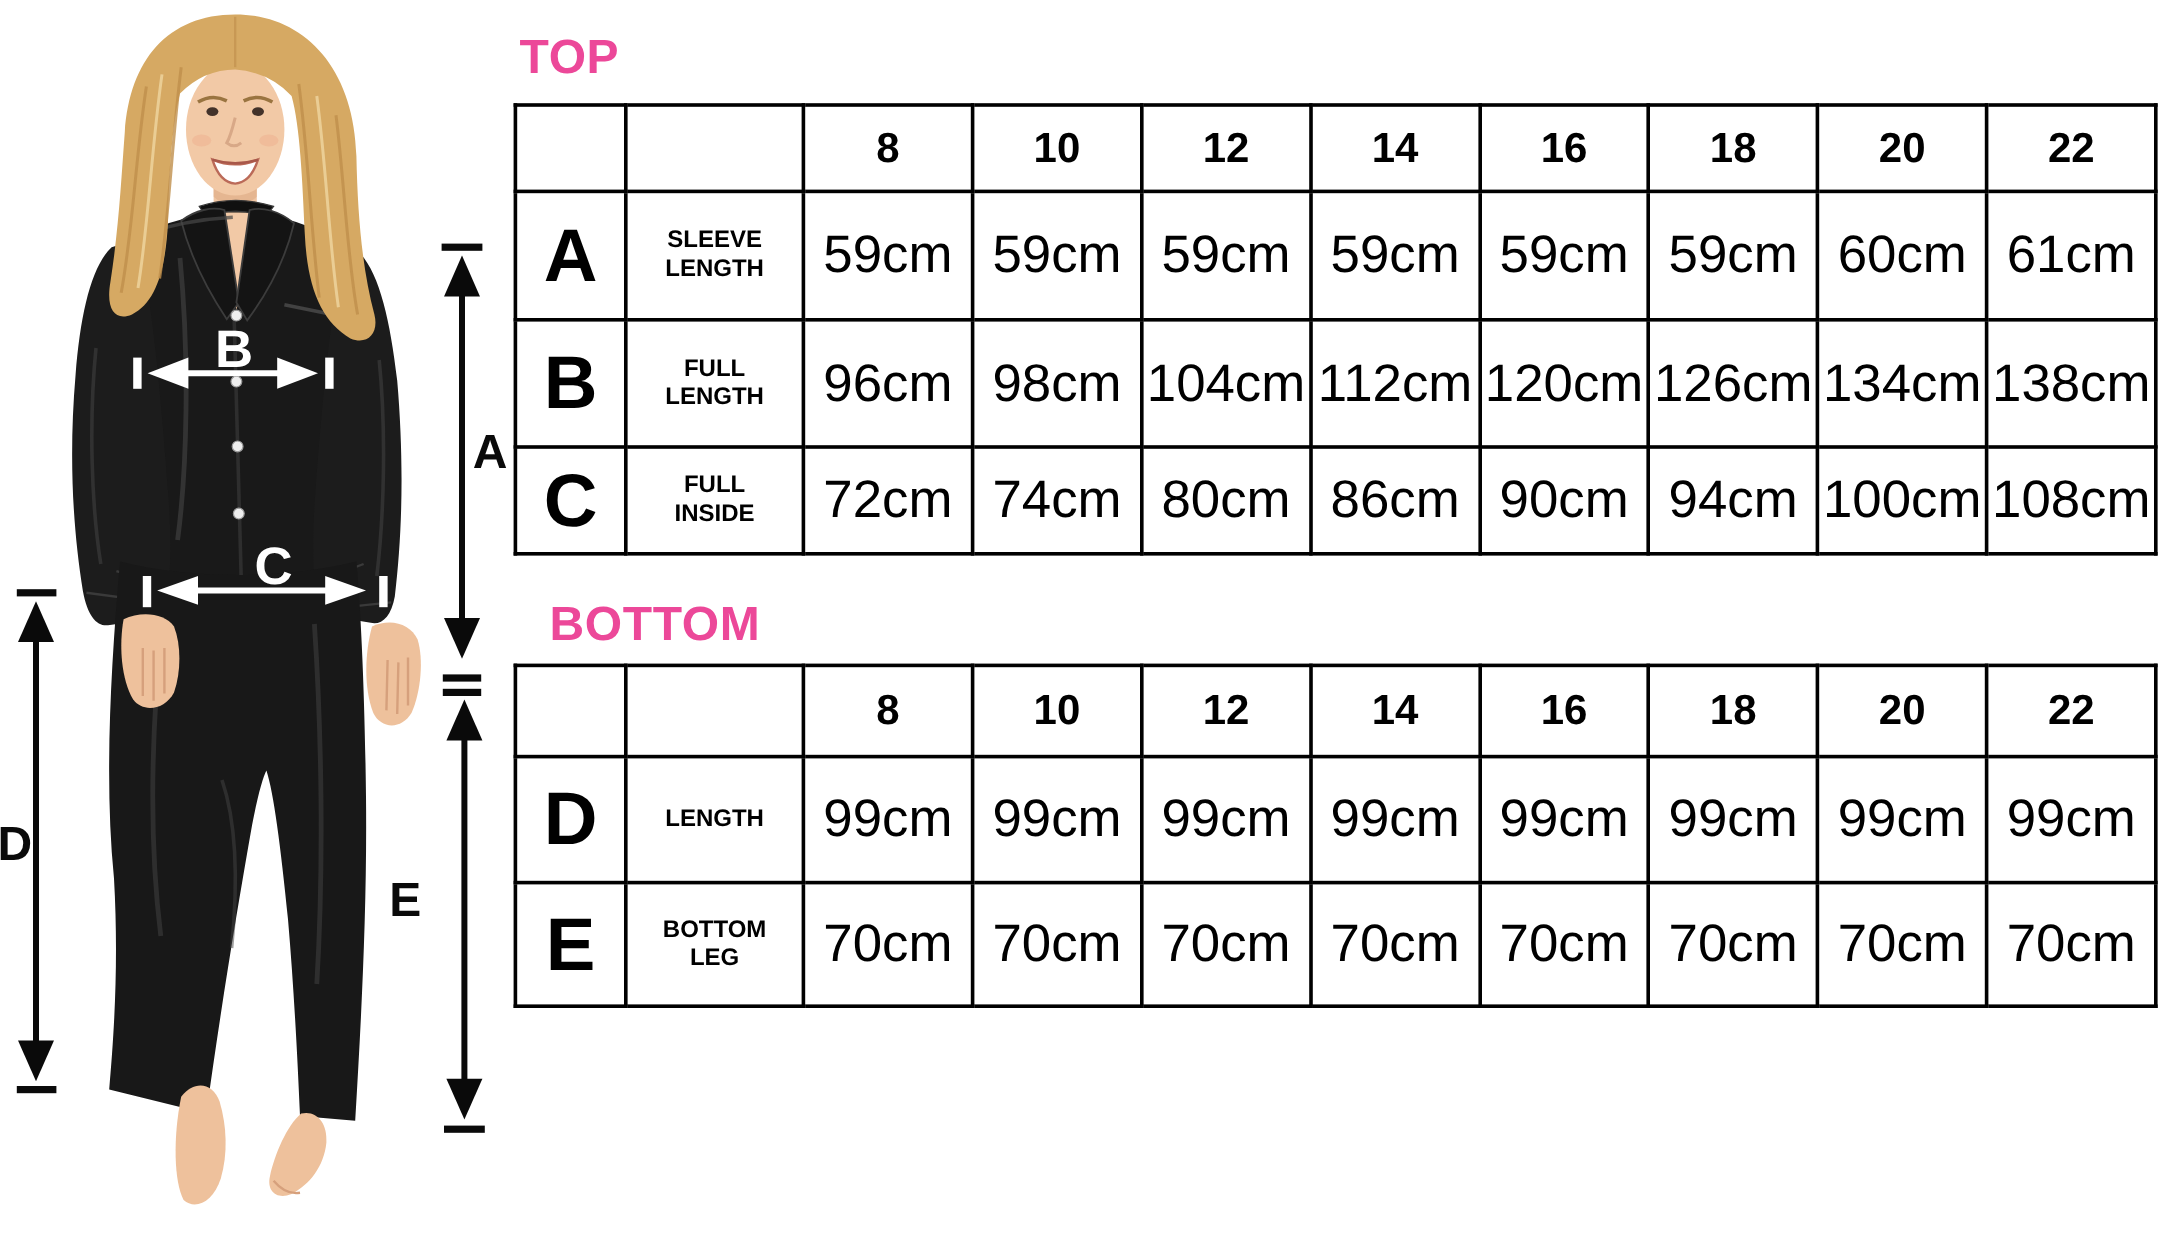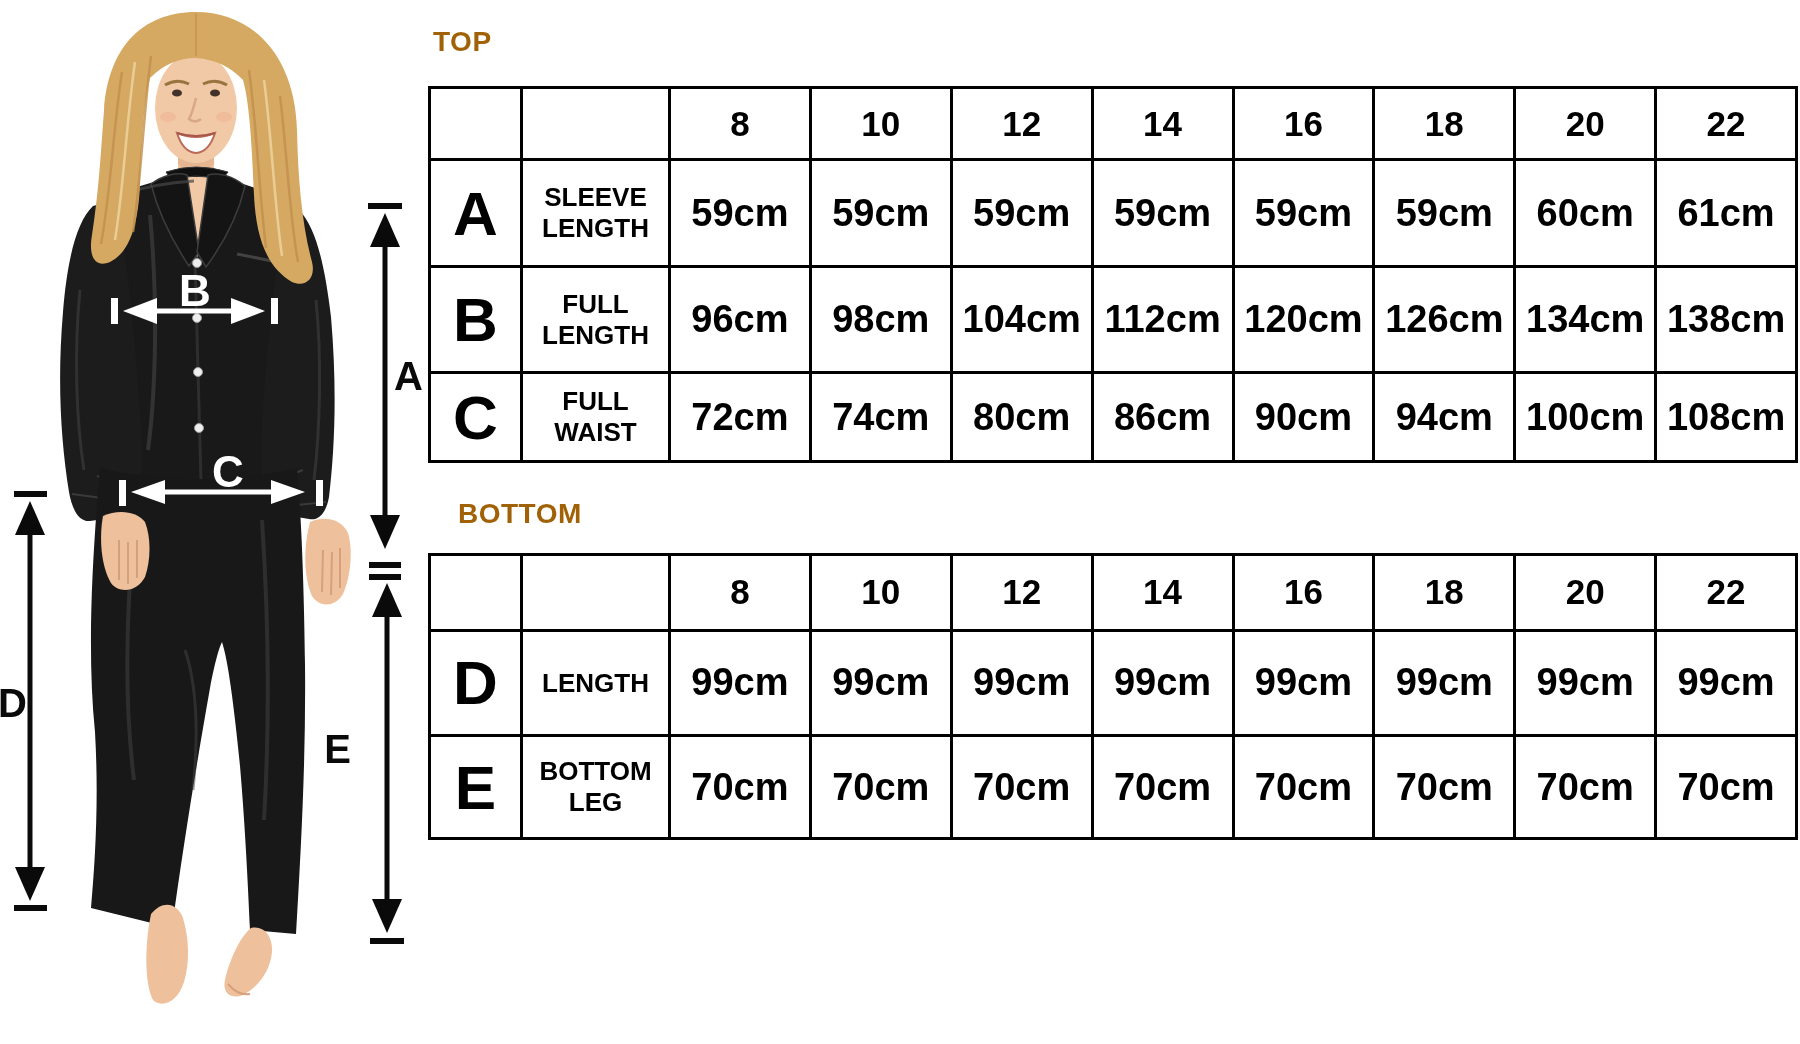--- a/index.html
+++ b/index.html
@@ -1,32 +1,32 @@
 <!DOCTYPE html>
 <html><head>
 <meta charset="utf-8">
 <style>
   html,body{margin:0;padding:0;background:#fff;}
   .stage{position:relative;width:1800px;height:1044px;background:#ffffff;overflow:hidden;
          font-family:"Liberation Sans", sans-serif;color:#000;}
   .figure-svg{position:absolute;left:0;top:0;}
-  .section-title{position:absolute;font-weight:bold;font-size:28px;letter-spacing:0.5px;color:#a16207;line-height:1;}
+  .section-title{position:absolute;font-weight:bold;font-size:40px;letter-spacing:0.5px;color:#ec4899;line-height:1;}
   #top-title{left:433px;top:28px;}
   #bottom-title{left:458px;top:500px;}
   table.size-table{position:absolute;border-collapse:collapse;table-layout:fixed;background:#fff;}
   #top-table{left:428px;top:86px;width:1370px;height:374px;}
   #bottom-table{left:428px;top:553px;width:1370px;height:287px;}
   .size-table td{border:3px solid #000;text-align:center;vertical-align:middle;padding:0;overflow:hidden;}
   col.c-letter{width:92px;}
   col.c-label{width:148px;}
   td.size-h{font-weight:bold;font-size:35px;}
   td.letter{font-weight:bold;font-size:62px;}
-  td.mlabel{font-weight:bold;font-size:26px;line-height:1.18;}
+  td.mlabel{font-weight:bold;font-size:20px;line-height:1.18;}
   td.mlabel .ll{display:block;}
-  td.val{font-size:38px;font-weight:700;}
+  td.val{font-size:44px;font-weight:400;}
 </style>
 </head>
 <body>
 
 <div class="stage">
 
   <svg class="figure-svg" width="430" height="1044" viewBox="0 0 430 1044">
 
     <g>
 
@@ -195,21 +195,21 @@
         <td class="val">112cm</td>
         <td class="val">120cm</td>
         <td class="val">126cm</td>
         <td class="val">134cm</td>
         <td class="val">138cm</td>
       </tr>
       <tr style="height:89px">
         <td class="letter">C</td>
         <td class="mlabel">
           <span class="ll">FULL</span>
-          <span class="ll">WAIST</span>
+          <span class="ll">INSIDE</span>
         </td>
         <td class="val">72cm</td>
         <td class="val">74cm</td>
         <td class="val">80cm</td>
         <td class="val">86cm</td>
         <td class="val">90cm</td>
         <td class="val">94cm</td>
         <td class="val">100cm</td>
         <td class="val">108cm</td>
       </tr>

